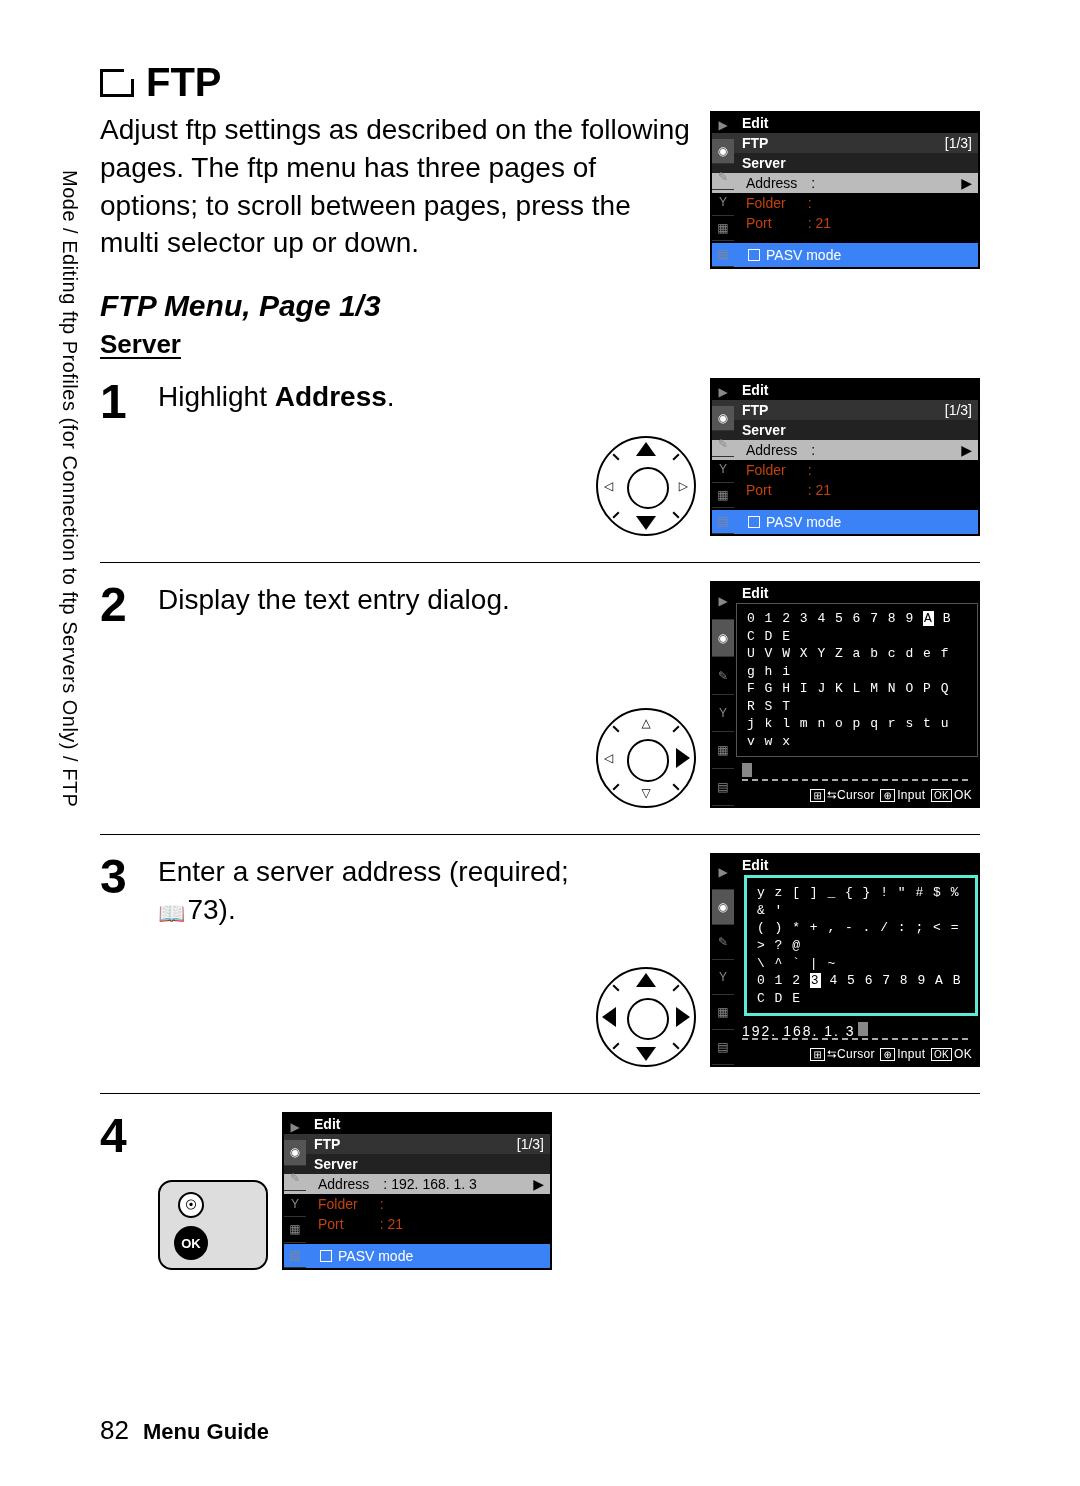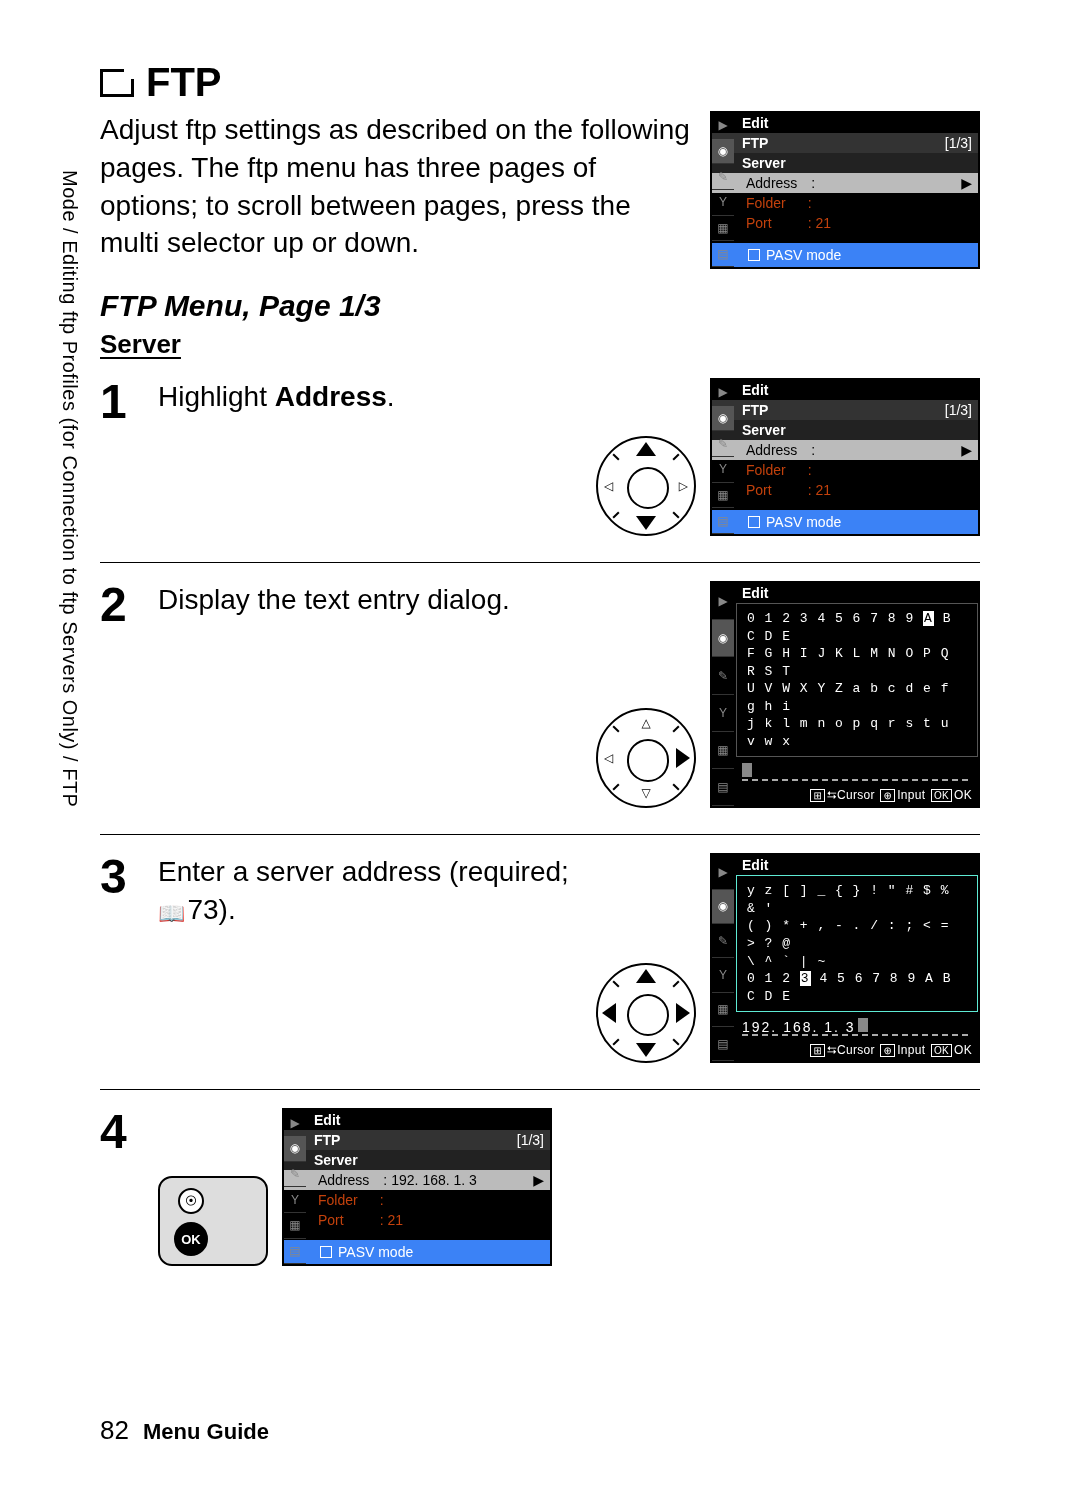--- a/index.html
+++ b/index.html
@@ -257,22 +257,22 @@
               <div>✎</div>
               <div>Y</div>
               <div>▦</div>
               <div>▤</div>
             </div>
           <div class="lcd-row lcd-title">
               <span>Edit</span>
             </div>
           <div class="lcd-text-entry" style="margin-left:24px;border:1px solid #555;">
             <div><span>0 1 2 3 4 5 6 7 8 9</span> <span class="hl">A</span> <span>B C D E</span></div>
+            <div>U V W X Y Z a b c d e f g h i</div>
             <div>F G H I J K L M N O P Q R S T</div>
-            <div>U V W X Y Z a b c d e f g h i</div>
             <div>j k l m n o p q r s t u v w x</div>
           </div>
           <div class="lcd-inputline"><span style="background:#888;display:inline-block;width:10px;height:14px"></span></div>
           <div class="lcd-hint"><span class="btn">⊞</span>⮀<span>Cursor</span> <span class="btn">⊕</span><span>Input</span> <span class="btn">OK</span><span>OK</span></div>
         </div>
       </div>
     </div>
   </div>
 </div>
 
@@ -299,21 +299,21 @@
               <div>▶</div>
               <div class="on">◉</div>
               <div>✎</div>
               <div>Y</div>
               <div>▦</div>
               <div>▤</div>
             </div>
           <div class="lcd-row lcd-title">
               <span>Edit</span>
             </div>
-          <div class="lcd-text-entry" style="margin-left:24px;border:1px solid #5eead4;">
+          <div class="lcd-text-entry" style="margin-left:32px;border:3px solid #5eead4;">
             <div>y z   [ ] _ { } ! " # $ % &amp; '</div>
             <div>( ) * + , - . / : ; &lt; = &gt; ? @</div>
             <div>\ ^ ` | ~</div>
             <div><span>0 1 2</span> <span class="hl">3</span> <span>4 5 6 7 8 9 A B C D E</span></div>
           </div>
           <div class="lcd-inputline"><span>192. 168. 1. 3</span><span style="background:#888;display:inline-block;width:10px;height:14px;margin-left:2px"></span></div>
           <div class="lcd-hint"><span class="btn">⊞</span>⮀<span>Cursor</span> <span class="btn">⊕</span><span>Input</span> <span class="btn">OK</span><span>OK</span></div>
         </div>
       </div>
     </div>

